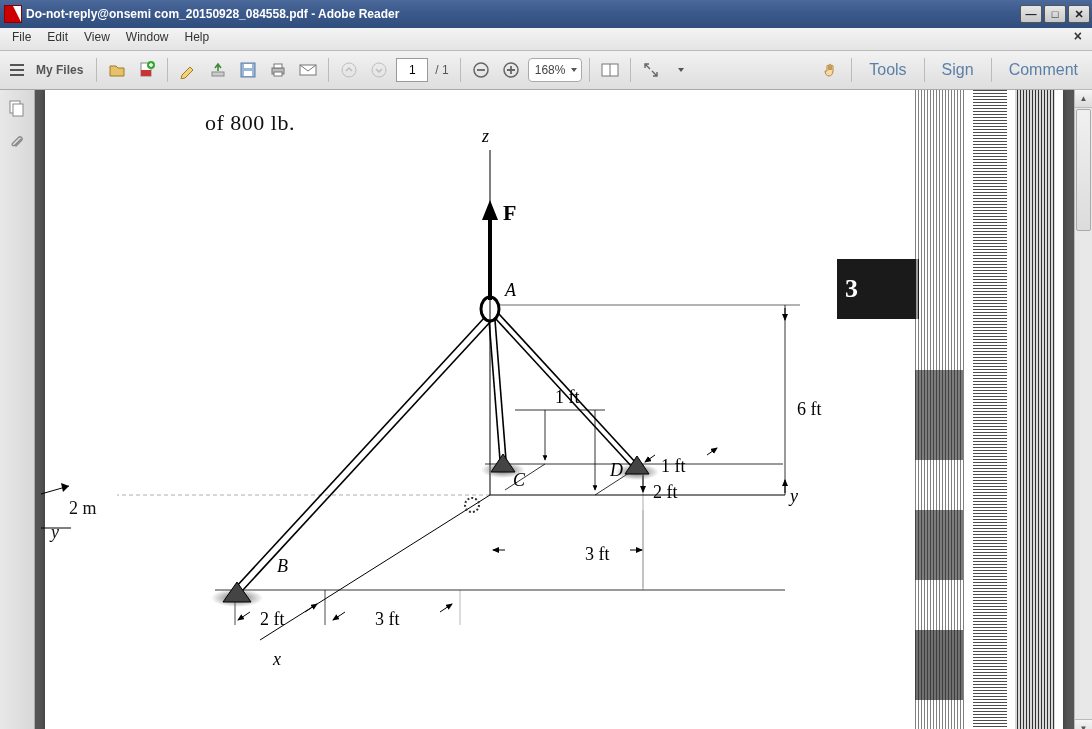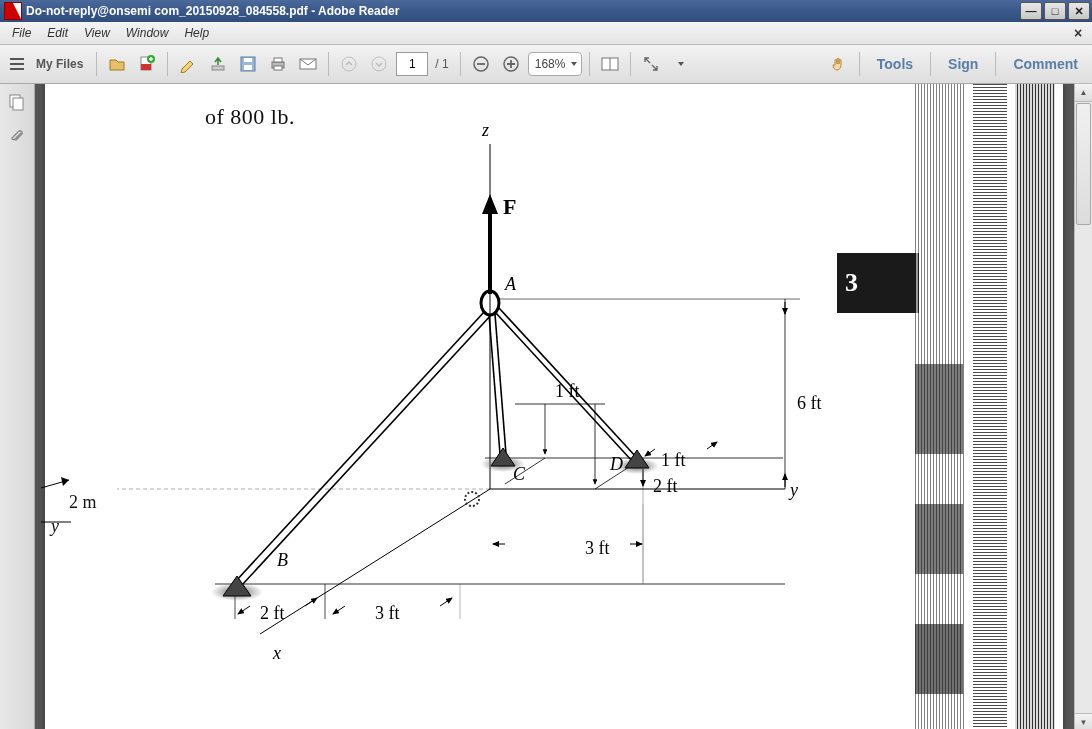--- a/index.html
+++ b/index.html
@@ -9,21 +9,21 @@
     height: 729px;
     font-family: "Segoe UI", Tahoma, sans-serif;
     font-size: 12px;
     background: #fff;
     overflow: hidden;
     color: #000;
   }
 
   
   .titlebar {
-    height: 22px;
+    height: 28px;
     background: linear-gradient(#4b6a9b, #3b5a8b 45%, #2f4d7d);
     display: flex;
     align-items: center;
     color: #fff;
     padding: 0 2px;
     font-size: 12px;
   }
   .titlebar .app-icon {
     width: 16px; height: 16px;
     background: #c00;
@@ -58,24 +58,23 @@
     color: #222;
     border-radius: 2px;
   }
 
   
   .menubar {
     height: 22px;
     background: linear-gradient(#f4f4f4,#e4e4e4);
     border-bottom: 1px solid #bbb;
     display: flex;
-    align-items: center;
+    align-items: flex-start;
     padding: 0 4px;
     color: #333;
-    font-style: italic;
   }
   .menubar .menu-item {
     padding: 2px 8px;
     cursor: default;
   }
   .menubar .close-x {
     margin-left: auto;
     font-weight: bold;
     padding: 0 6px;
     font-size: 14px;
@@ -137,24 +136,24 @@
   }
   .dropdown-caret {
     width: 0; height: 0;
     border-left: 3px solid transparent;
     border-right: 3px solid transparent;
     border-top: 4px solid #555;
     margin: 0 2px;
   }
   .tb-spacer { flex: 1; }
   .right-link {
-    font-weight: bold;
+    font-weight: normal;
     color: #5a7fa6;
     padding: 0 10px;
-    font-size: 14px;
+    font-size: 16px;
   }
 
   
   .body-area {
     position: relative;
     height: calc(729px - 22px - 22px - 38px);
     display: flex;
     background: #606060;
   }
   .nav-pane {

